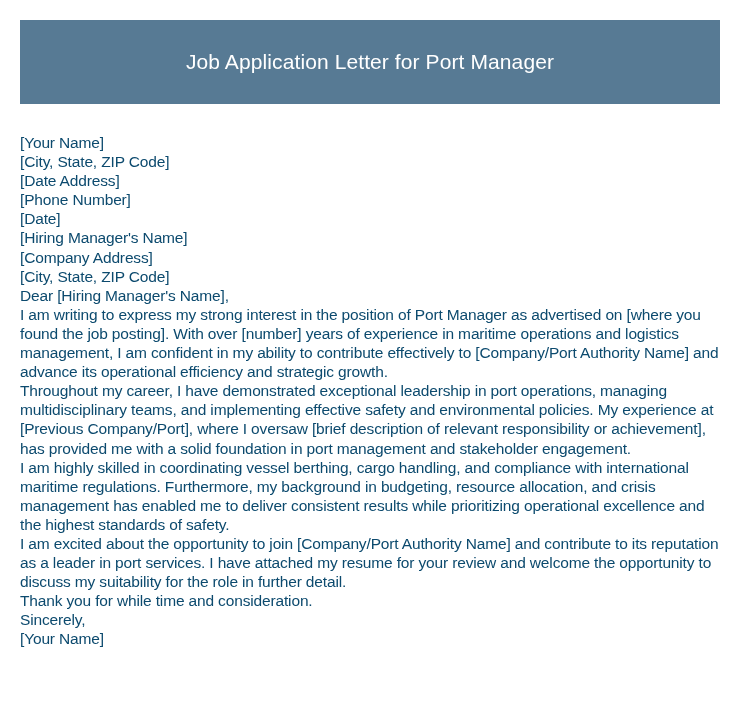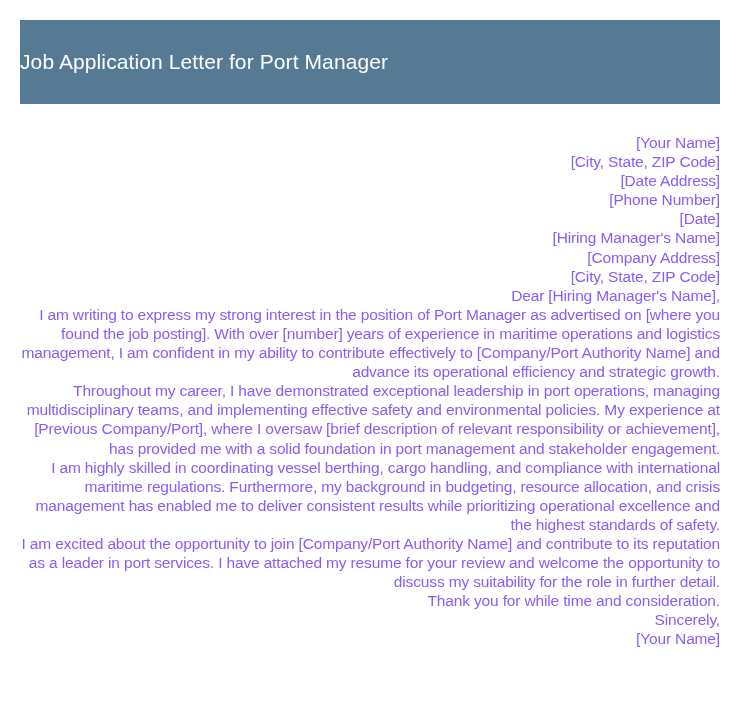--- a/index.html
+++ b/index.html
@@ -16,39 +16,38 @@
     }
     .header {
       position: absolute;
       left: 20px;
       top: 20px;
       width: 700px;
       height: 84px;
       background: #577a94;
       display: flex;
       align-items: center;
-      justify-content: flex-start;
+      justify-content: center;
     }
     .header h1 {
       margin: 0;
       font-weight: normal;
       font-size: 21px;
       color: #ffffff;
       letter-spacing: 0.1px;
     }
     .letter {
       position: absolute;
       left: 20px;
       top: 133px;
       width: 700px;
-      color: #8b5cf6;
+      color: #0c4a6e;
       font-size: 15.5px;
       line-height: 19.1px;
       letter-spacing: -0.15px;
-      text-align: right;
     }
     .letter .line {
       display: block;
       white-space: nowrap;
     }
     .letter .para {
       display: block;
     }
   </style>
 </head>

